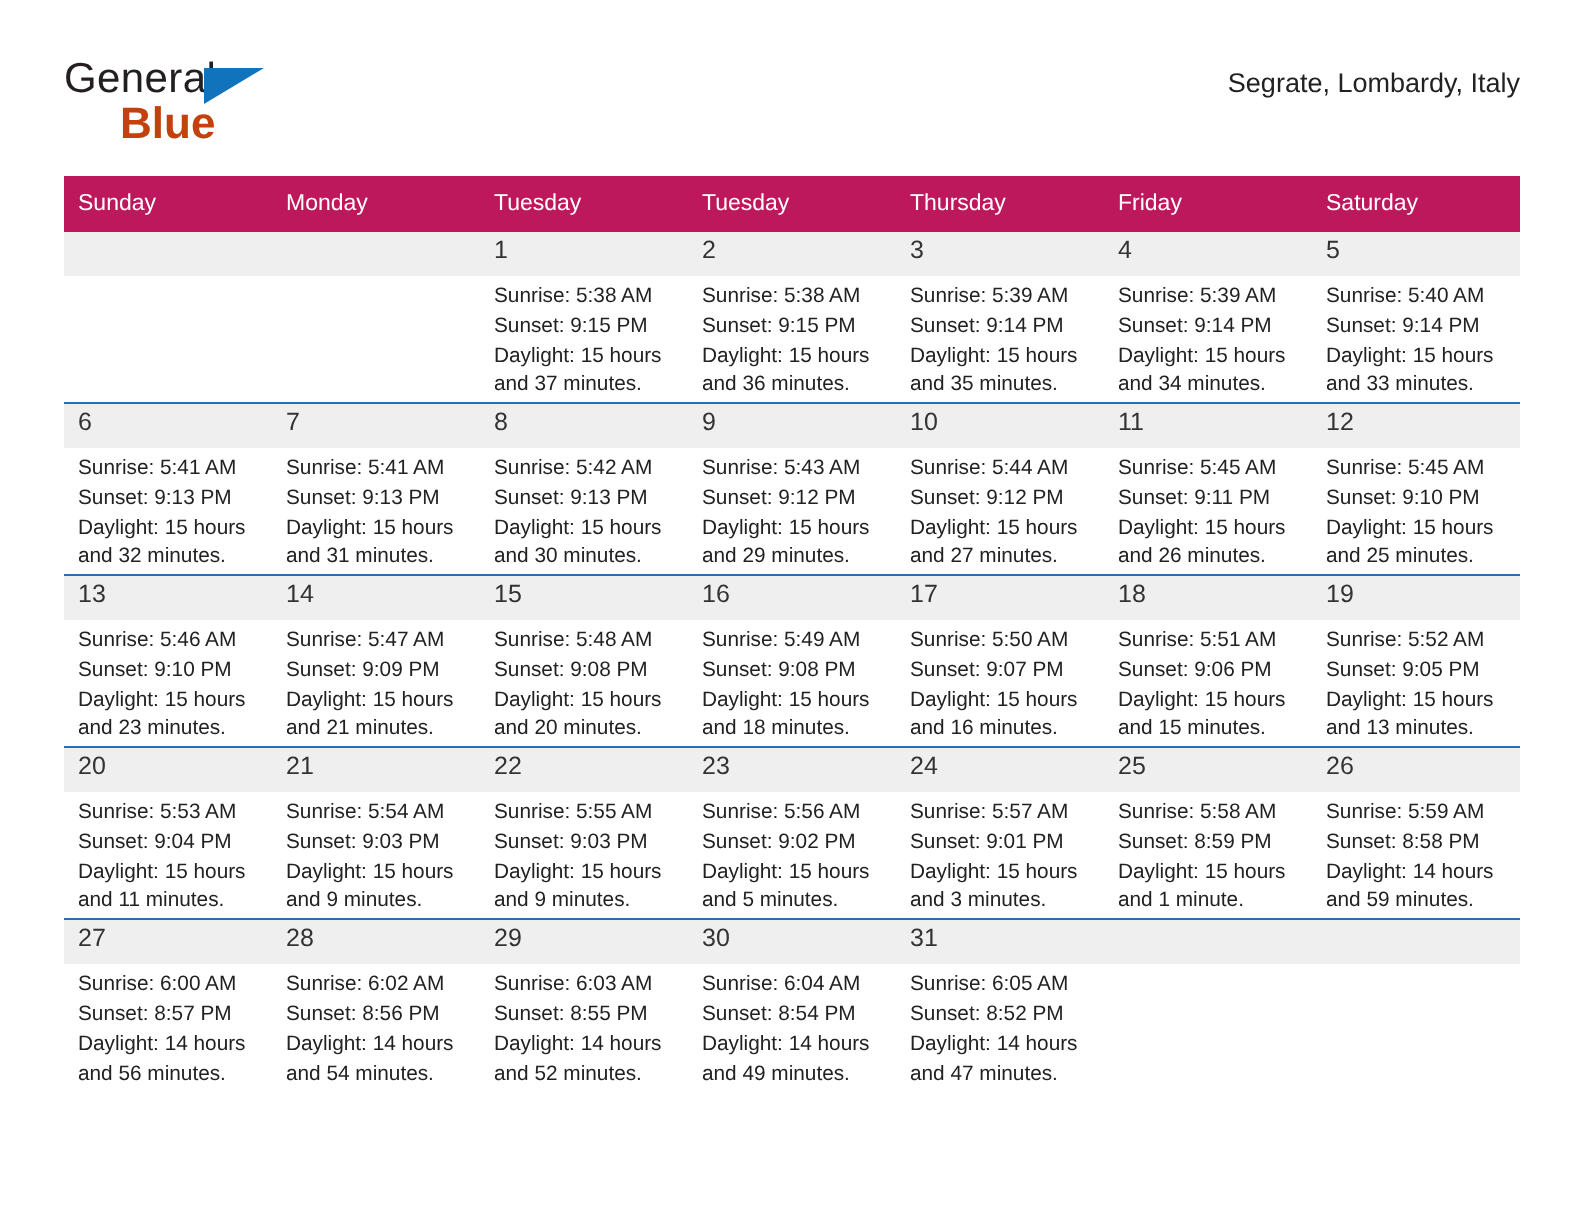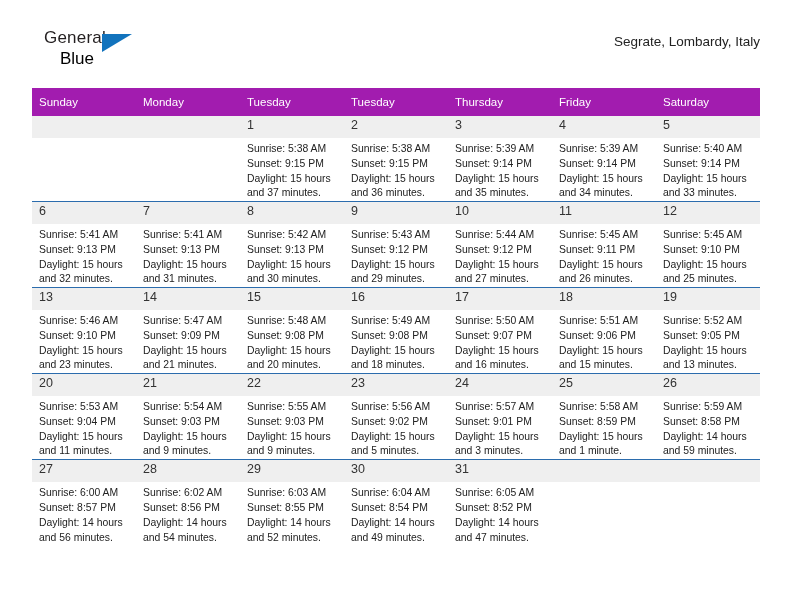--- a/index.html
+++ b/index.html
@@ -30,43 +30,44 @@
     box-sizing: border-box;
   }
   .brand {
     position: relative;
     width: 120px;
     height: 48px;
     flex: none;
   }
   .brand-general {
     position: absolute;
-    left: 12px;
+    left: 0;
     top: 0;
-    font-size: 17px;
+    font-size: 21px;
     letter-spacing: 0.2px;
     color: #231f20;
     font-family: "Liberation Sans", sans-serif;
   }
   .brand-tri {
     position: absolute;
     left: 70px;
     top: 6px;
     width: 0;
     height: 0;
     border-left: 30px solid #1273bd;
     border-bottom: 18px solid transparent;
   }
   .brand-blue {
     position: absolute;
     left: 28px;
     top: 21px;
-    font-size: 17px;
-    color: #000000;
+    font-size: 22px;
+    color: #c2410c;
     font-family: "Liberation Sans", sans-serif;
+    font-weight: bold;
   }
   .titles {
     text-align: right;
     padding-top: 0;
   }
   .cal-title {
     font-size: 27px;
     color: #222222;
     line-height: 1.15;
     white-space: nowrap;
@@ -83,21 +84,21 @@
     padding: 0 32px;
     margin-top: 12px;
     box-sizing: border-box;
   }
   table.cal {
     width: 728px;
     border-collapse: collapse;
     table-layout: fixed;
   }
   table.cal th {
-    background: #a21caf;
+    background: #be185d;
     color: #ffffff;
     font-weight: normal;
     font-size: 11.5px;
     text-align: left;
     padding: 5px 0 5px 7px;
     height: 18px;
     border: none;
   }
   table.cal td {
     vertical-align: top;

